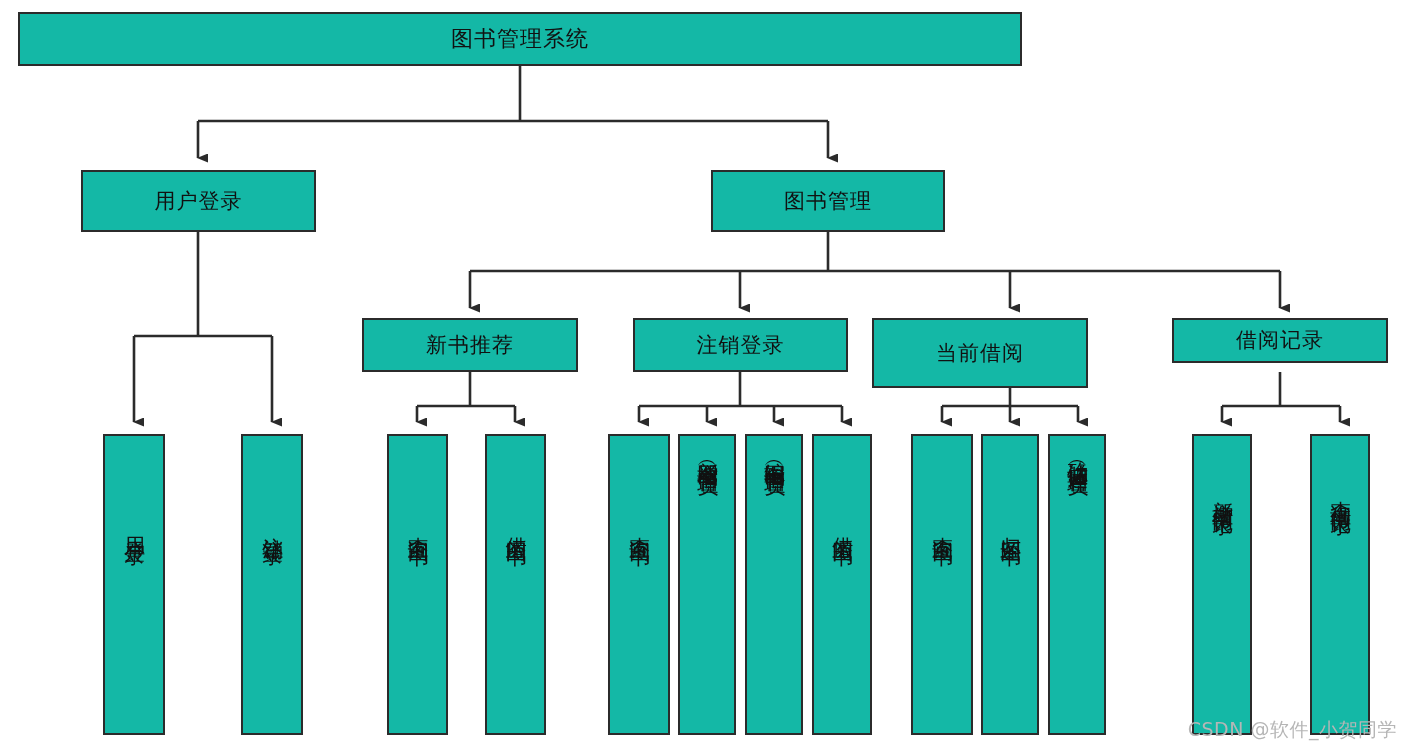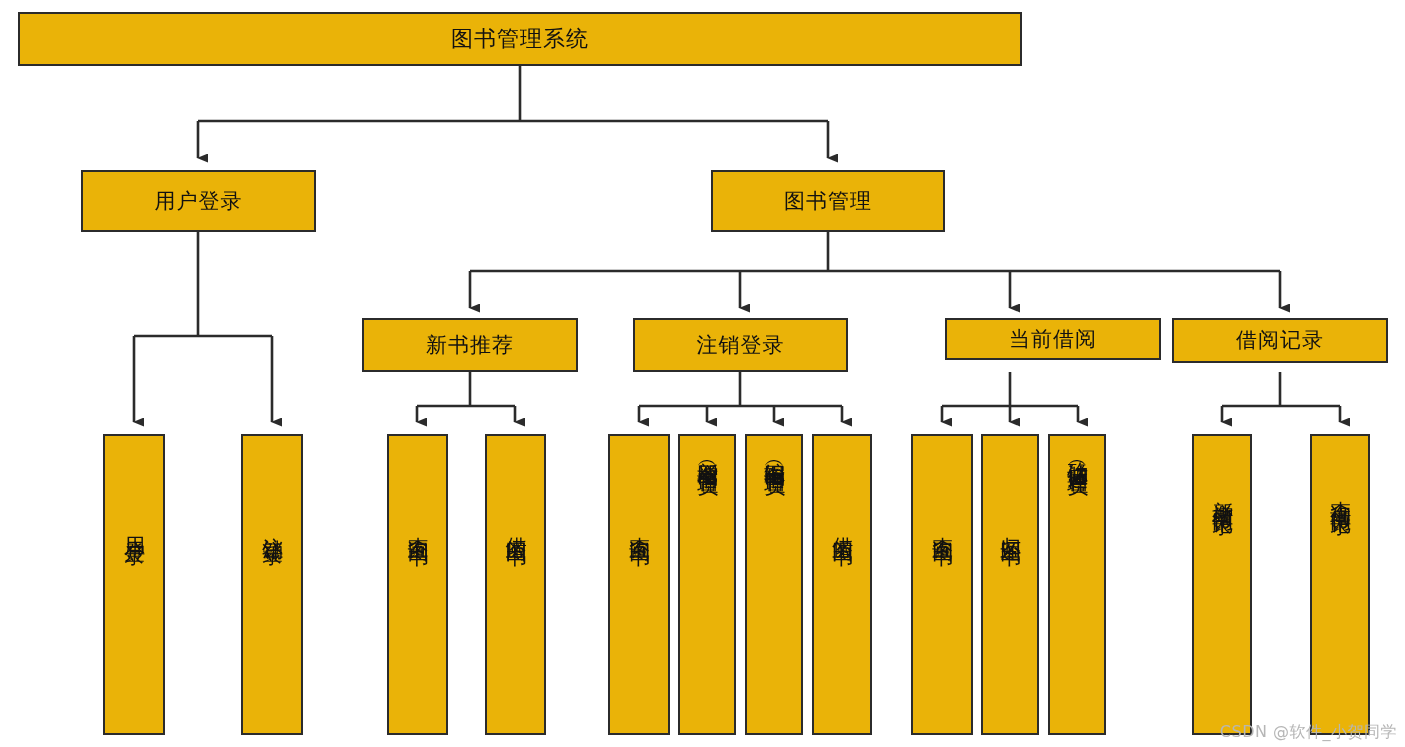--- a/index.html
+++ b/index.html
@@ -17,21 +17,21 @@
   }
   #wires{
     position:absolute;
     left:0;top:0;
     width:1405px;height:747px;
     pointer-events:none;
   }
   .node{
     position:absolute;
     box-sizing:border-box;
-    background:#eab308;
+    background:#14b8a6;
     border:2.5px solid #2b2b2b;
     display:flex;
     align-items:center;
     justify-content:center;
     z-index:2;
   }
   .node .label{
     font-size:21px;
     line-height:1.18;
     letter-spacing:1px;
@@ -57,21 +57,21 @@
     letter-spacing:3px;
     white-space:nowrap;
     height:auto;
   }
   .node.v.tall .label{ letter-spacing:2px; }
 
   .watermark{
     position:absolute;
     right:8px;
     bottom:4px;
-    font-size:16px;
+    font-size:19px;
     color:#b6b6b6;
     letter-spacing:0.5px;
     z-index:3;
     white-space:nowrap;
   }
 </style>
 </head>
 <body>
 
 <div id="diagram">
@@ -139,21 +139,21 @@
   </div>
 
   <div class="node h" style="left:711px;top:170px;width:234px;height:62px;">
     <span class="label">图书管理</span>
   </div>
 
   <div class="node h" style="left:633px;top:318px;width:215px;height:54px;">
     <span class="label">注销登录</span>
   </div>
 
-  <div class="node h" style="left:945px;top:318px;width:216px;height:42px;">
+  <div class="node h" style="left:872px;top:318px;width:216px;height:70px;">
     <span class="label">当前借阅</span>
   </div>
 
   <div class="node h" style="left:1172px;top:318px;width:216px;height:45px;">
     <span class="label">借阅记录</span>
   </div>
 
   <div class="node v" style="left:103px;top:434px;width:62px;height:301px;padding-top:84px;">
     <span class="label">用户登录</span>
   </div>

